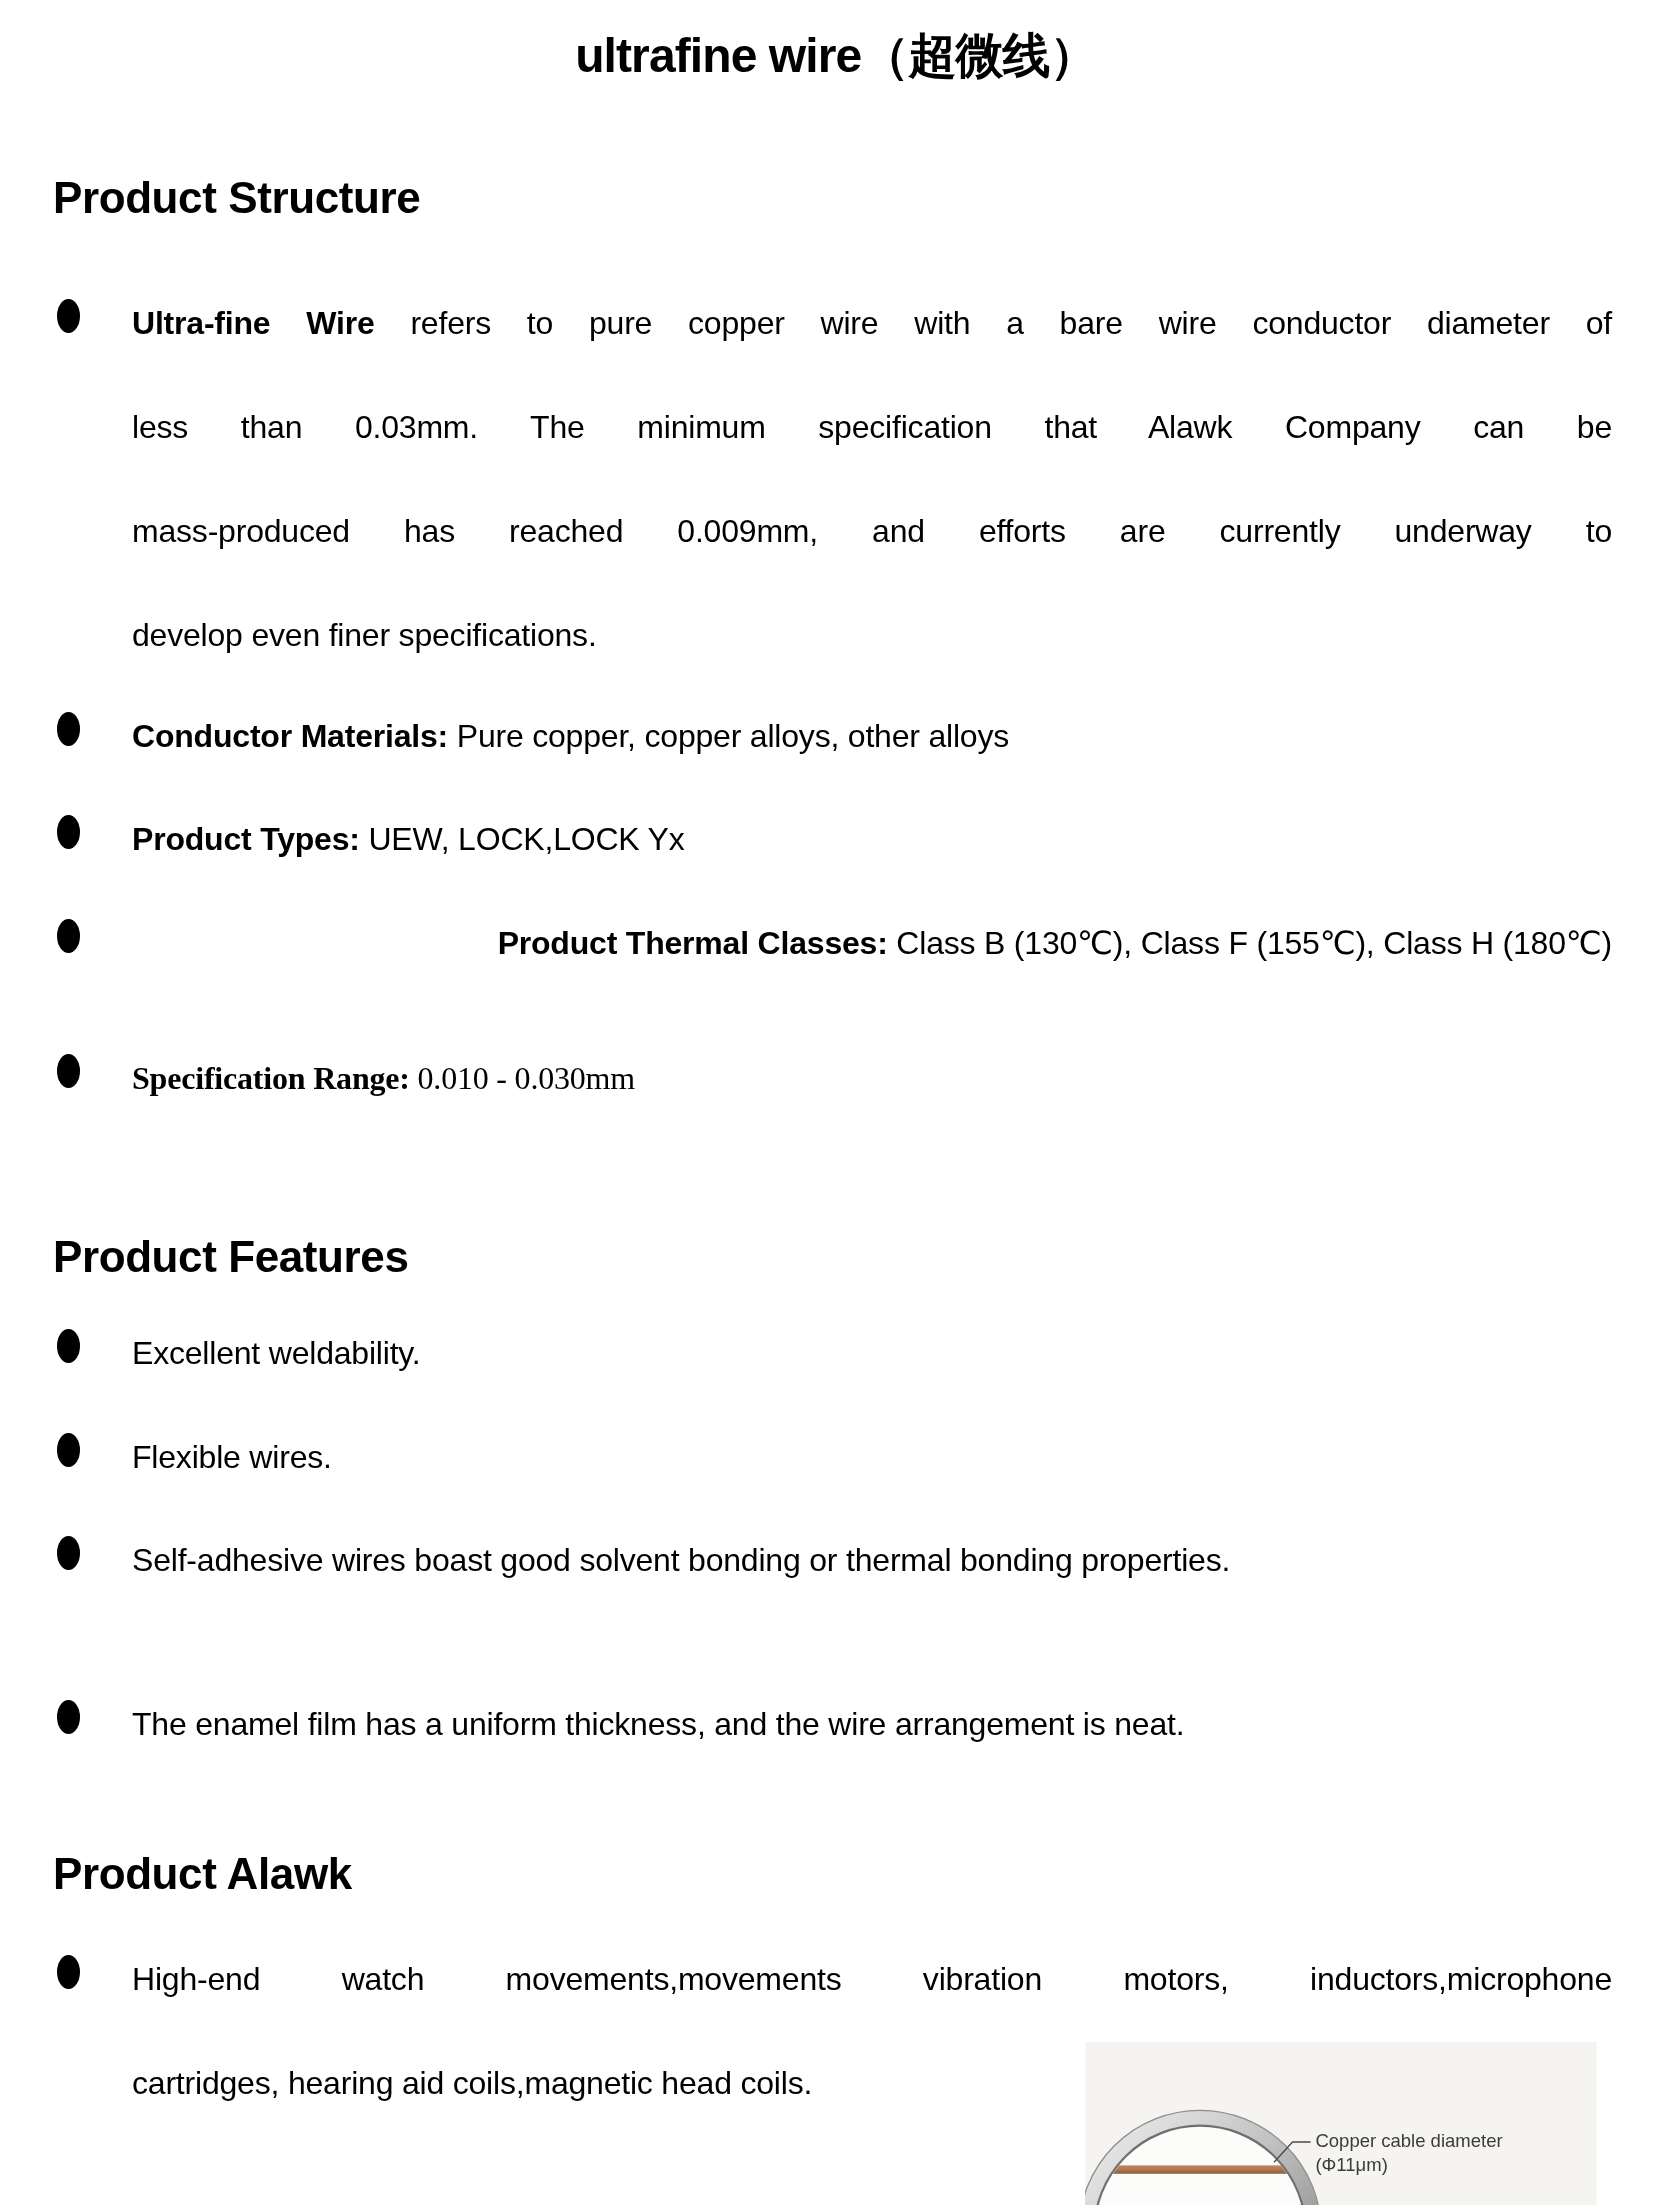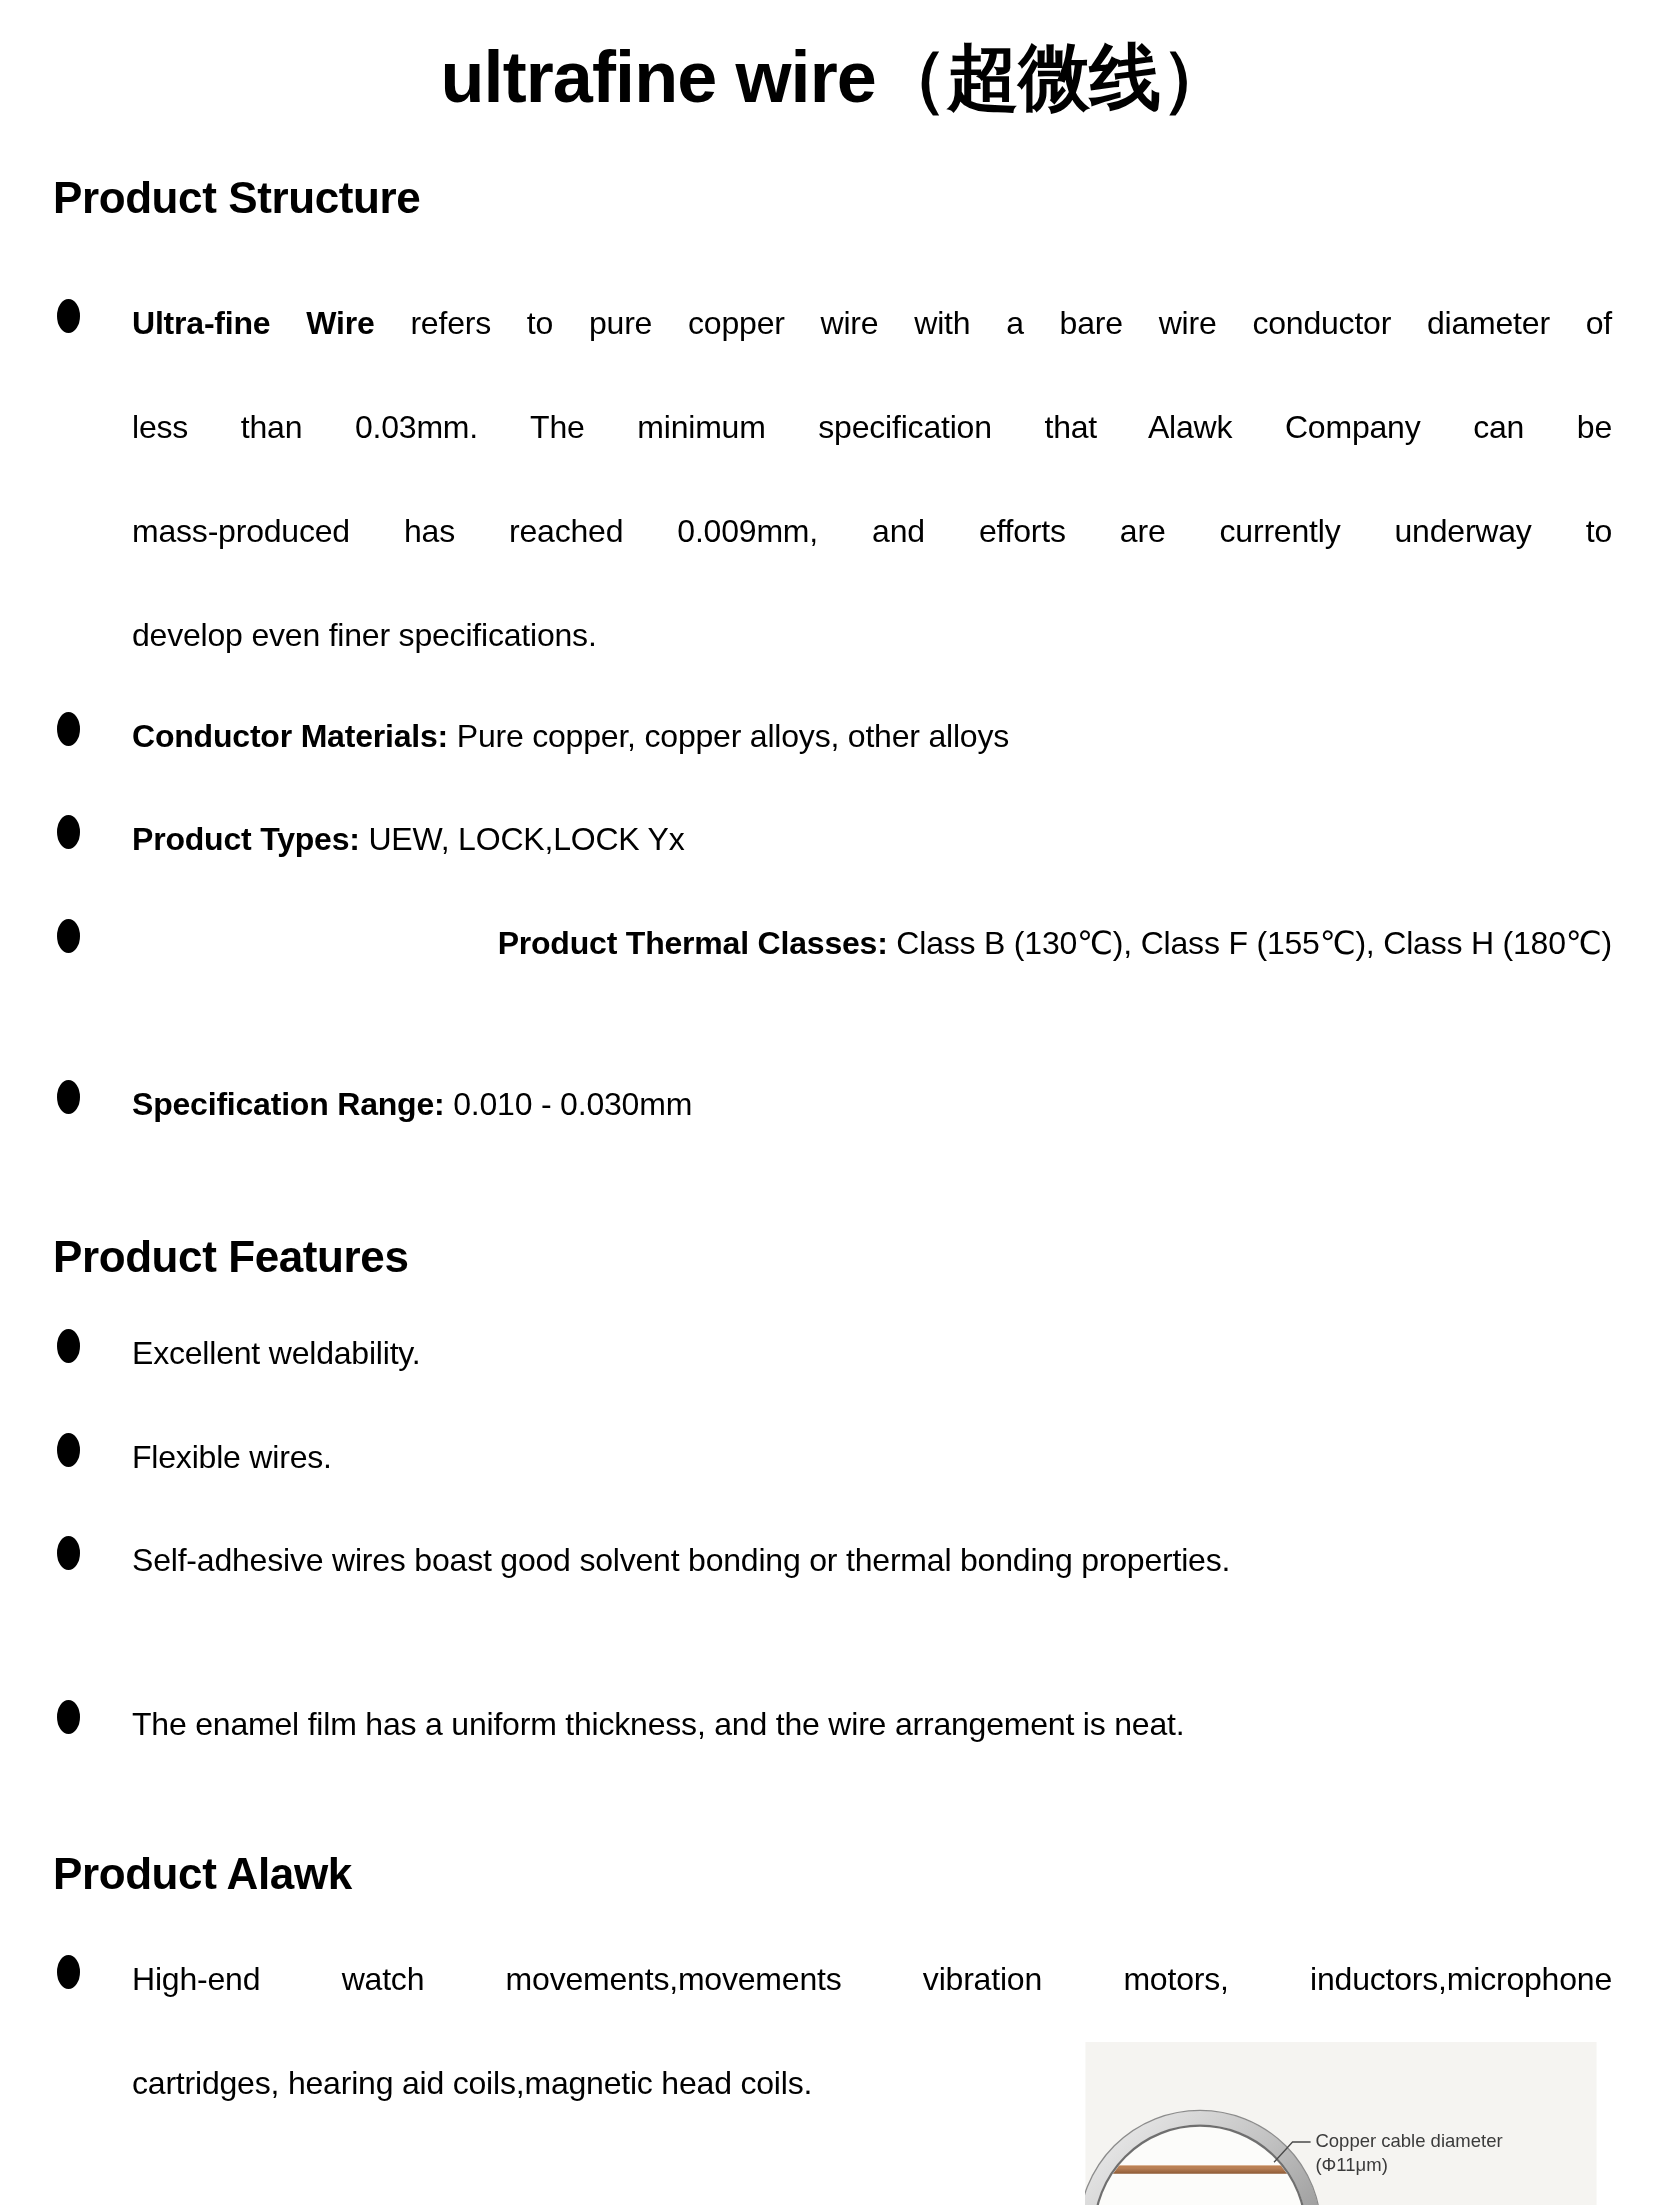--- a/index.html
+++ b/index.html
@@ -16,23 +16,23 @@
   .page{
     position:relative;
     width:1676px;
     height:2525px;
     background:#fff;
     overflow:hidden;
   }
   
   .doc-title{
     position:absolute;
-    top:38px; left:0; width:1672px;
+    top:30px; left:0; width:1672px;
     text-align:center;
-    font-size:72px;
+    font-size:48px;
     font-weight:bold;
     line-height:1.1;
     letter-spacing:-0.9px;
   }
   h2.sec{
     position:absolute;
     left:53px;
     font-size:44px;
     font-weight:bold;
     line-height:1;
@@ -102,21 +102,21 @@
     <div class="line"><span class="lead">Conductor Materials:</span><span> Pure copper, copper alloys, other alloys</span></div>
   </div>
   <div class="blk indent" style="top:787px;">
     <span class="dot solo"></span>
     <div class="line"><span class="lead">Product Types:</span><span> UEW, LOCK,LOCK Yx</span></div>
   </div>
   <div class="blk indent" style="top:891px;text-align:right;">
     <span class="dot solo"></span>
     <div class="line"><span class="lead">Product Thermal Classes:</span><span> Class B (130℃), Class F (155℃), Class H (180℃)</span></div>
   </div>
-  <div class="blk indent" style="top:1052px;">
+  <div class="blk indent" style="top:1026px;font-family:Liberation Serif, serif;">
     <span class="dot solo"></span>
     <div class="line"><span class="lead">Specification Range:</span><span> 0.010 - 0.030mm</span></div>
   </div>
 
   <h2 class="sec" style="top:1235px;">Product Features</h2>
 
   <div class="blk indent" style="top:1301px;">
     <span class="dot solo"></span>
     <div class="line">Excellent weldability.</div>
   </div>

